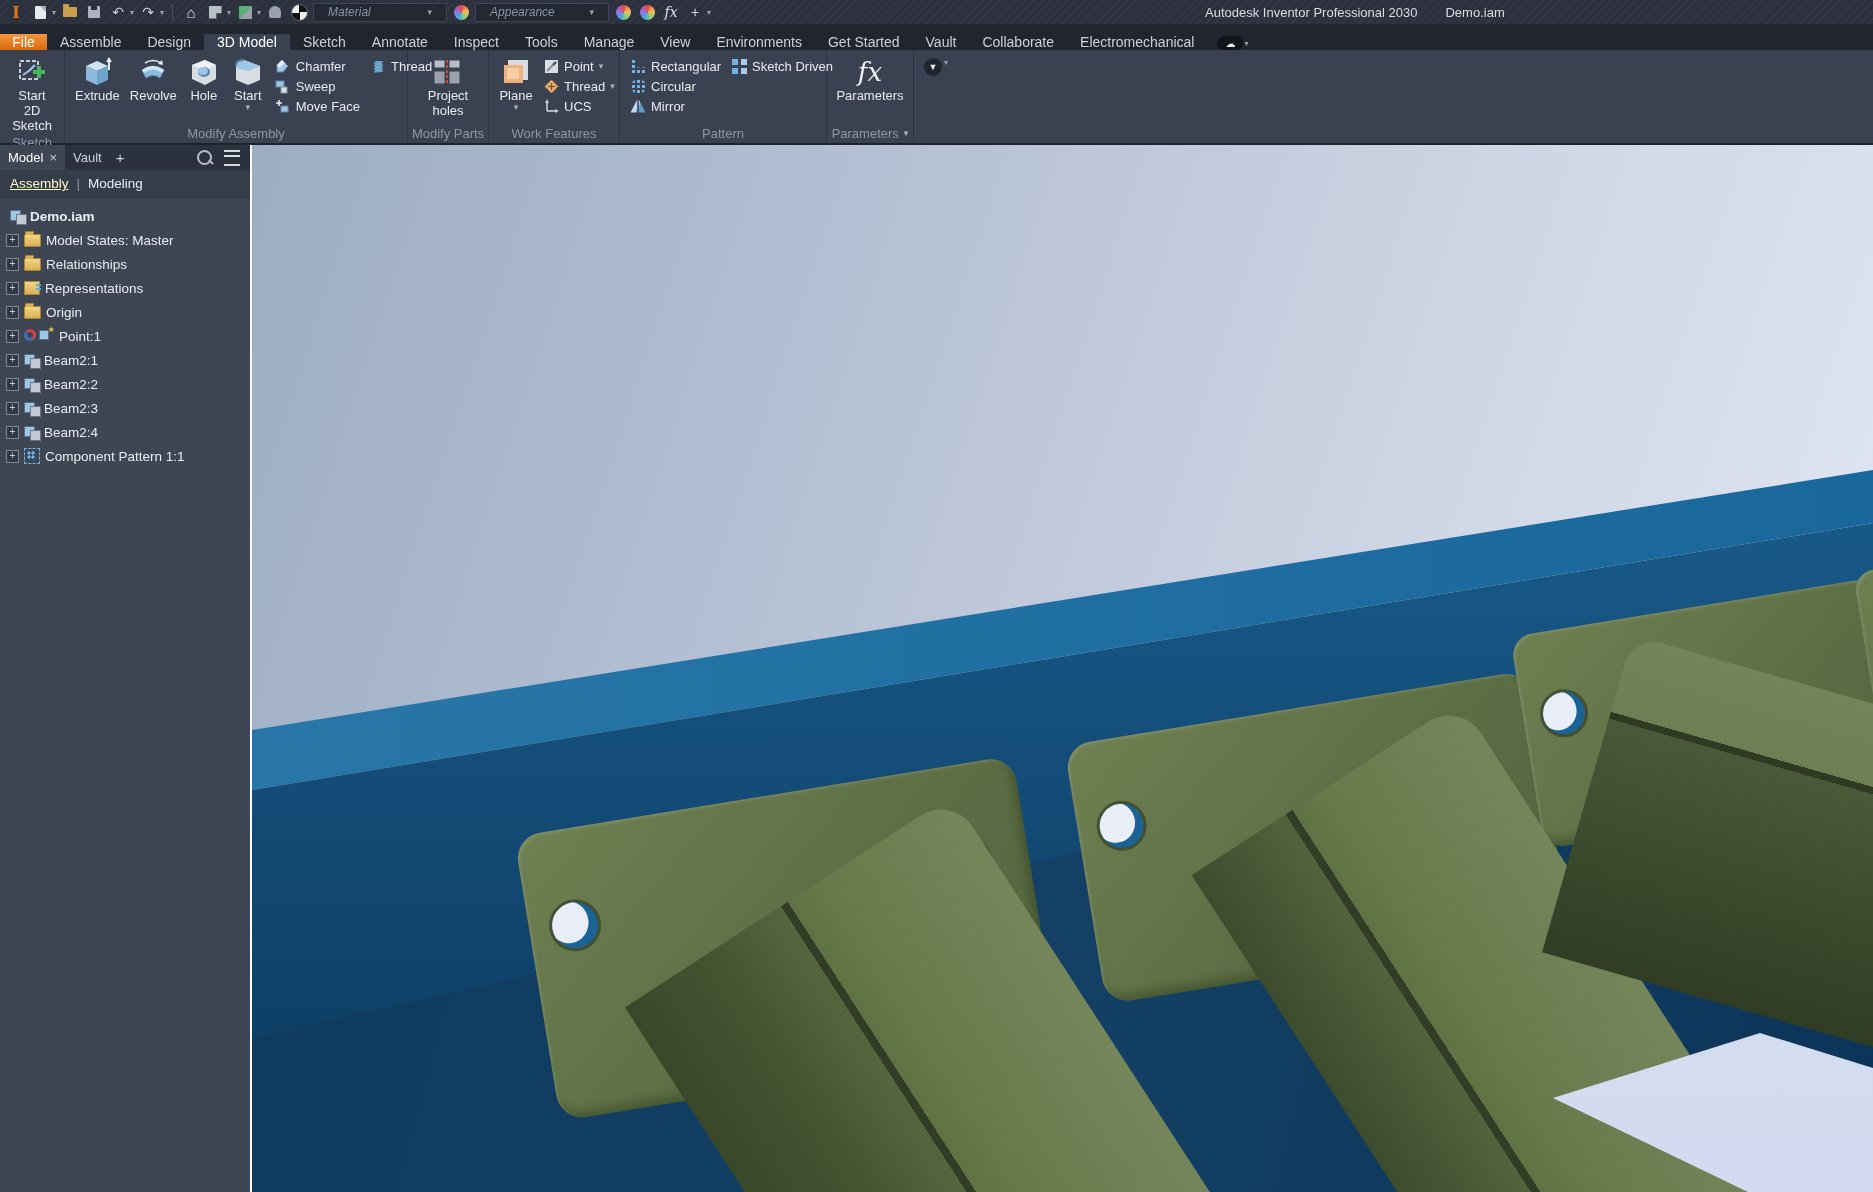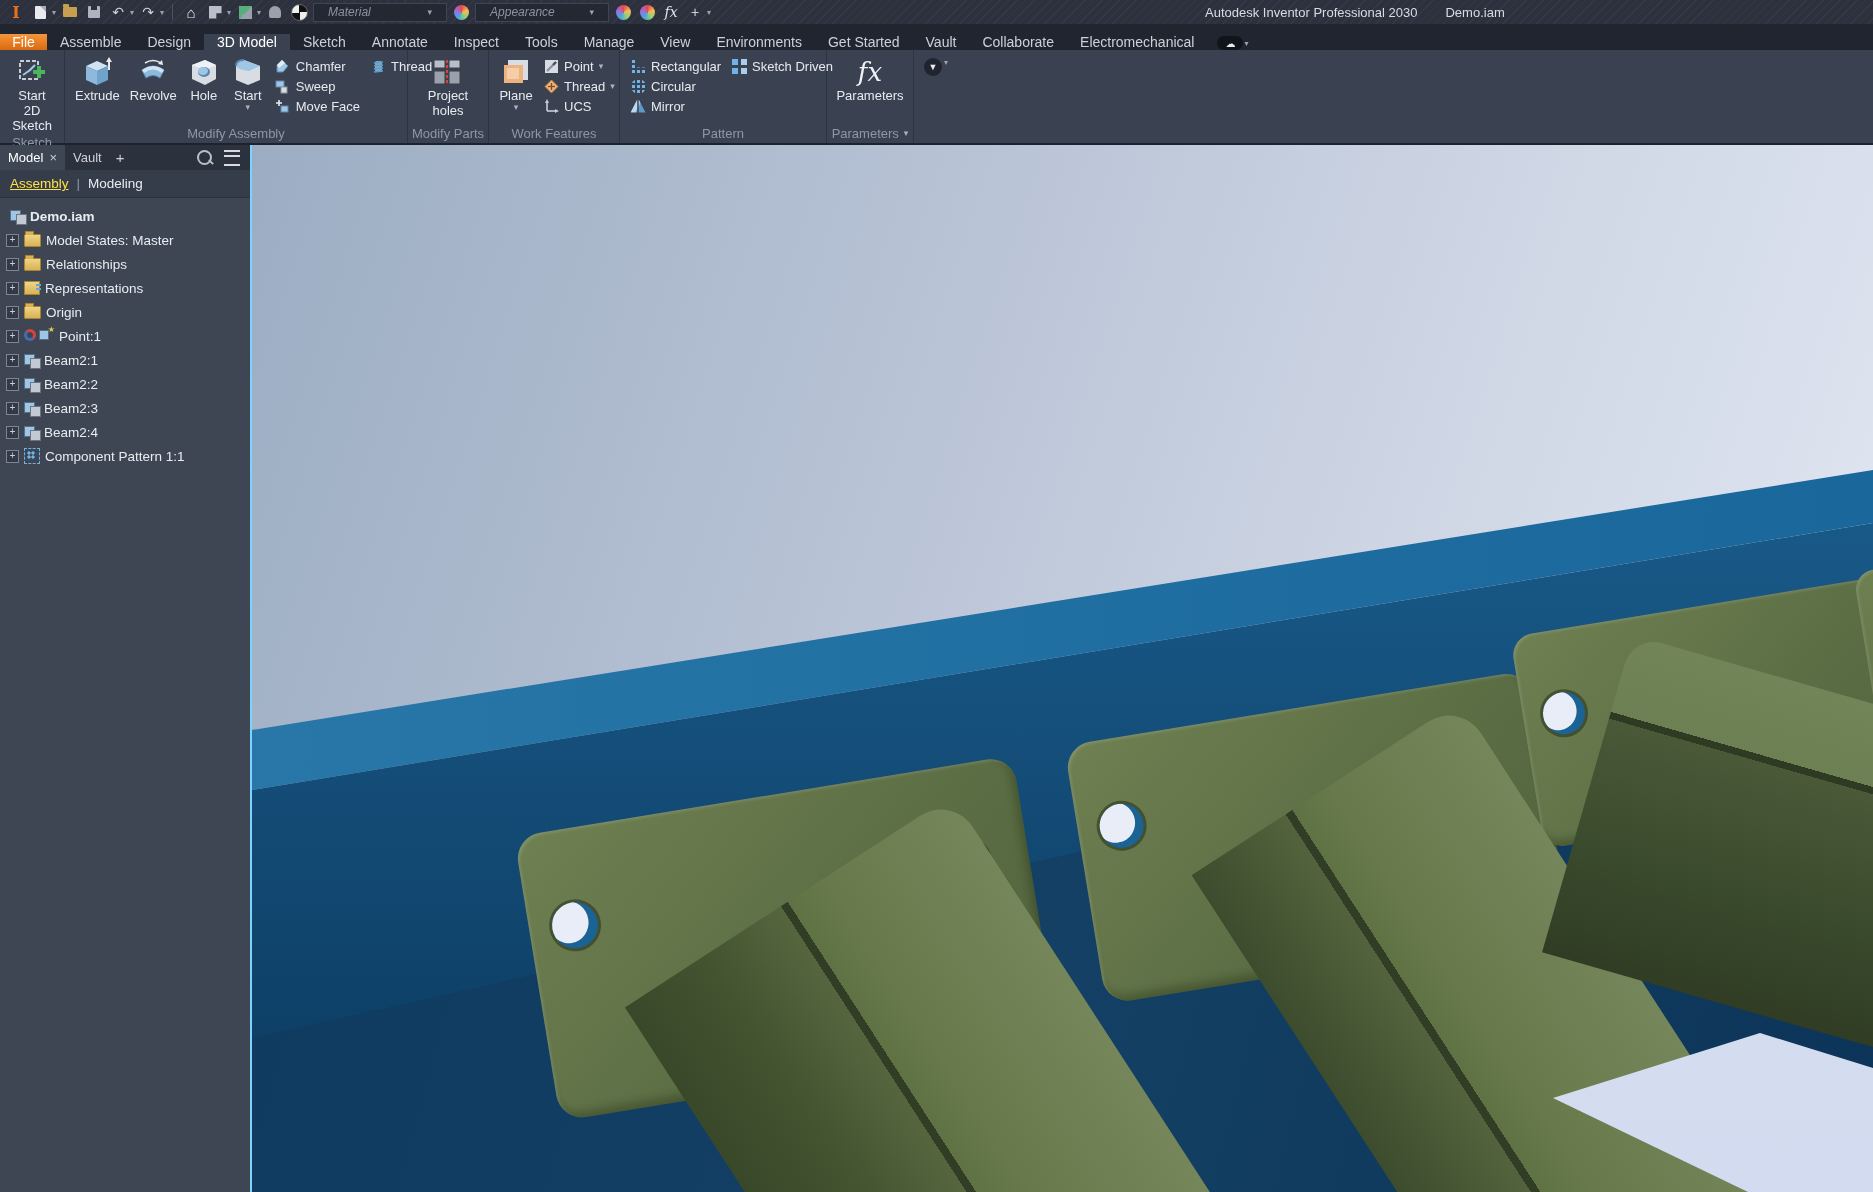--- a/index.html
+++ b/index.html
@@ -69,32 +69,32 @@
     background-image:radial-gradient(#6fb3e8 1.6px,transparent 1.8px);background-size:5px 5px;}
   .mirror-ic{width:15px;height:13px;
     background:linear-gradient(115deg,#bcd9ef 0 45%,#5f99c9 55%);
     clip-path:polygon(0 100%,45% 0,45% 100%,55% 100%,55% 0,100% 100%);}
   .sq-plus{width:15px;height:15px;background:
     linear-gradient(#6fb3e8 0 0) 0 0/6px 6px no-repeat,
     linear-gradient(#a9cdea 0 0) 9px 0/6px 6px no-repeat,
     linear-gradient(#6fb3e8 0 0) 0 9px/6px 6px no-repeat,
     linear-gradient(#a9cdea 0 0) 9px 9px/6px 6px no-repeat;}
   
-  .browser{position:absolute;left:0;top:145px;width:250px;height:1047px;background:#3e4654;border-right:2px solid #7dd3fc;}
+  .browser{position:absolute;left:0;top:145px;width:250px;height:1047px;background:#3e4654;border-right:2px solid #ffffff;}
   .bhead{height:25px;background:#2b313d;display:flex;align-items:center;font-size:13px;color:#cdd2da;}
   .btab{height:100%;display:flex;align-items:center;gap:6px;padding:0 8px;}
   .btab.active{background:#3e4654;color:#fff;}
   .bplus{margin-left:6px;color:#cdd2da;font-size:15px;}
   .bhead .spacer{flex:1;}
   .searchic{width:11px;height:11px;border:2px solid #b9bfc9;border-radius:50%;position:relative;margin-right:12px;}
   .searchic:after{content:"";position:absolute;left:9px;top:9px;width:6px;height:2px;background:#b9bfc9;transform:rotate(45deg);}
   .burger{width:16px;height:12px;border-top:2px solid #d6dae0;border-bottom:2px solid #d6dae0;margin-right:10px;position:relative;}
   .burger:before{content:"";position:absolute;left:0;top:3px;width:16px;height:2px;background:#d6dae0;}
   .bmode{height:27px;display:flex;align-items:center;gap:8px;padding:0 10px;font-size:13.5px;background:#353d4a;border-bottom:1px solid #2c3340;}
-  .blink{color:#fde047;text-decoration:underline;}
+  .blink{color:#fef9c3;text-decoration:underline;}
   .bsep{color:#8e97a6;}
   .bmod{color:#e9ecf1;}
   .tree{padding-top:6px;font-size:13.5px;color:#e9ecf1;}
   .trow{height:24px;display:flex;align-items:center;gap:5px;padding-left:6px;}
   .trow.root{font-weight:bold;padding-left:10px;}
   .texp{width:11px;height:11px;border:1px solid #7d8592;color:#c9ced6;font-size:10px;line-height:9px;text-align:center;background:#333a46;flex:none;}
   .ifold{width:15px;height:11px;background:linear-gradient(#efd489,#d9b255);border:1px solid #a8852f;border-radius:1px;position:relative;flex:none;}
   .ifold:before{content:"";position:absolute;left:0;top:-4px;width:7px;height:3px;background:#d9b255;border:1px solid #a8852f;border-bottom:none;border-radius:1px 1px 0 0;}
   .iasm{width:15px;height:13px;position:relative;flex:none;}
   .iasm:before{content:"";position:absolute;left:0;top:0;width:9px;height:9px;background:#9fc6e4;border:1px solid #52708a;}

